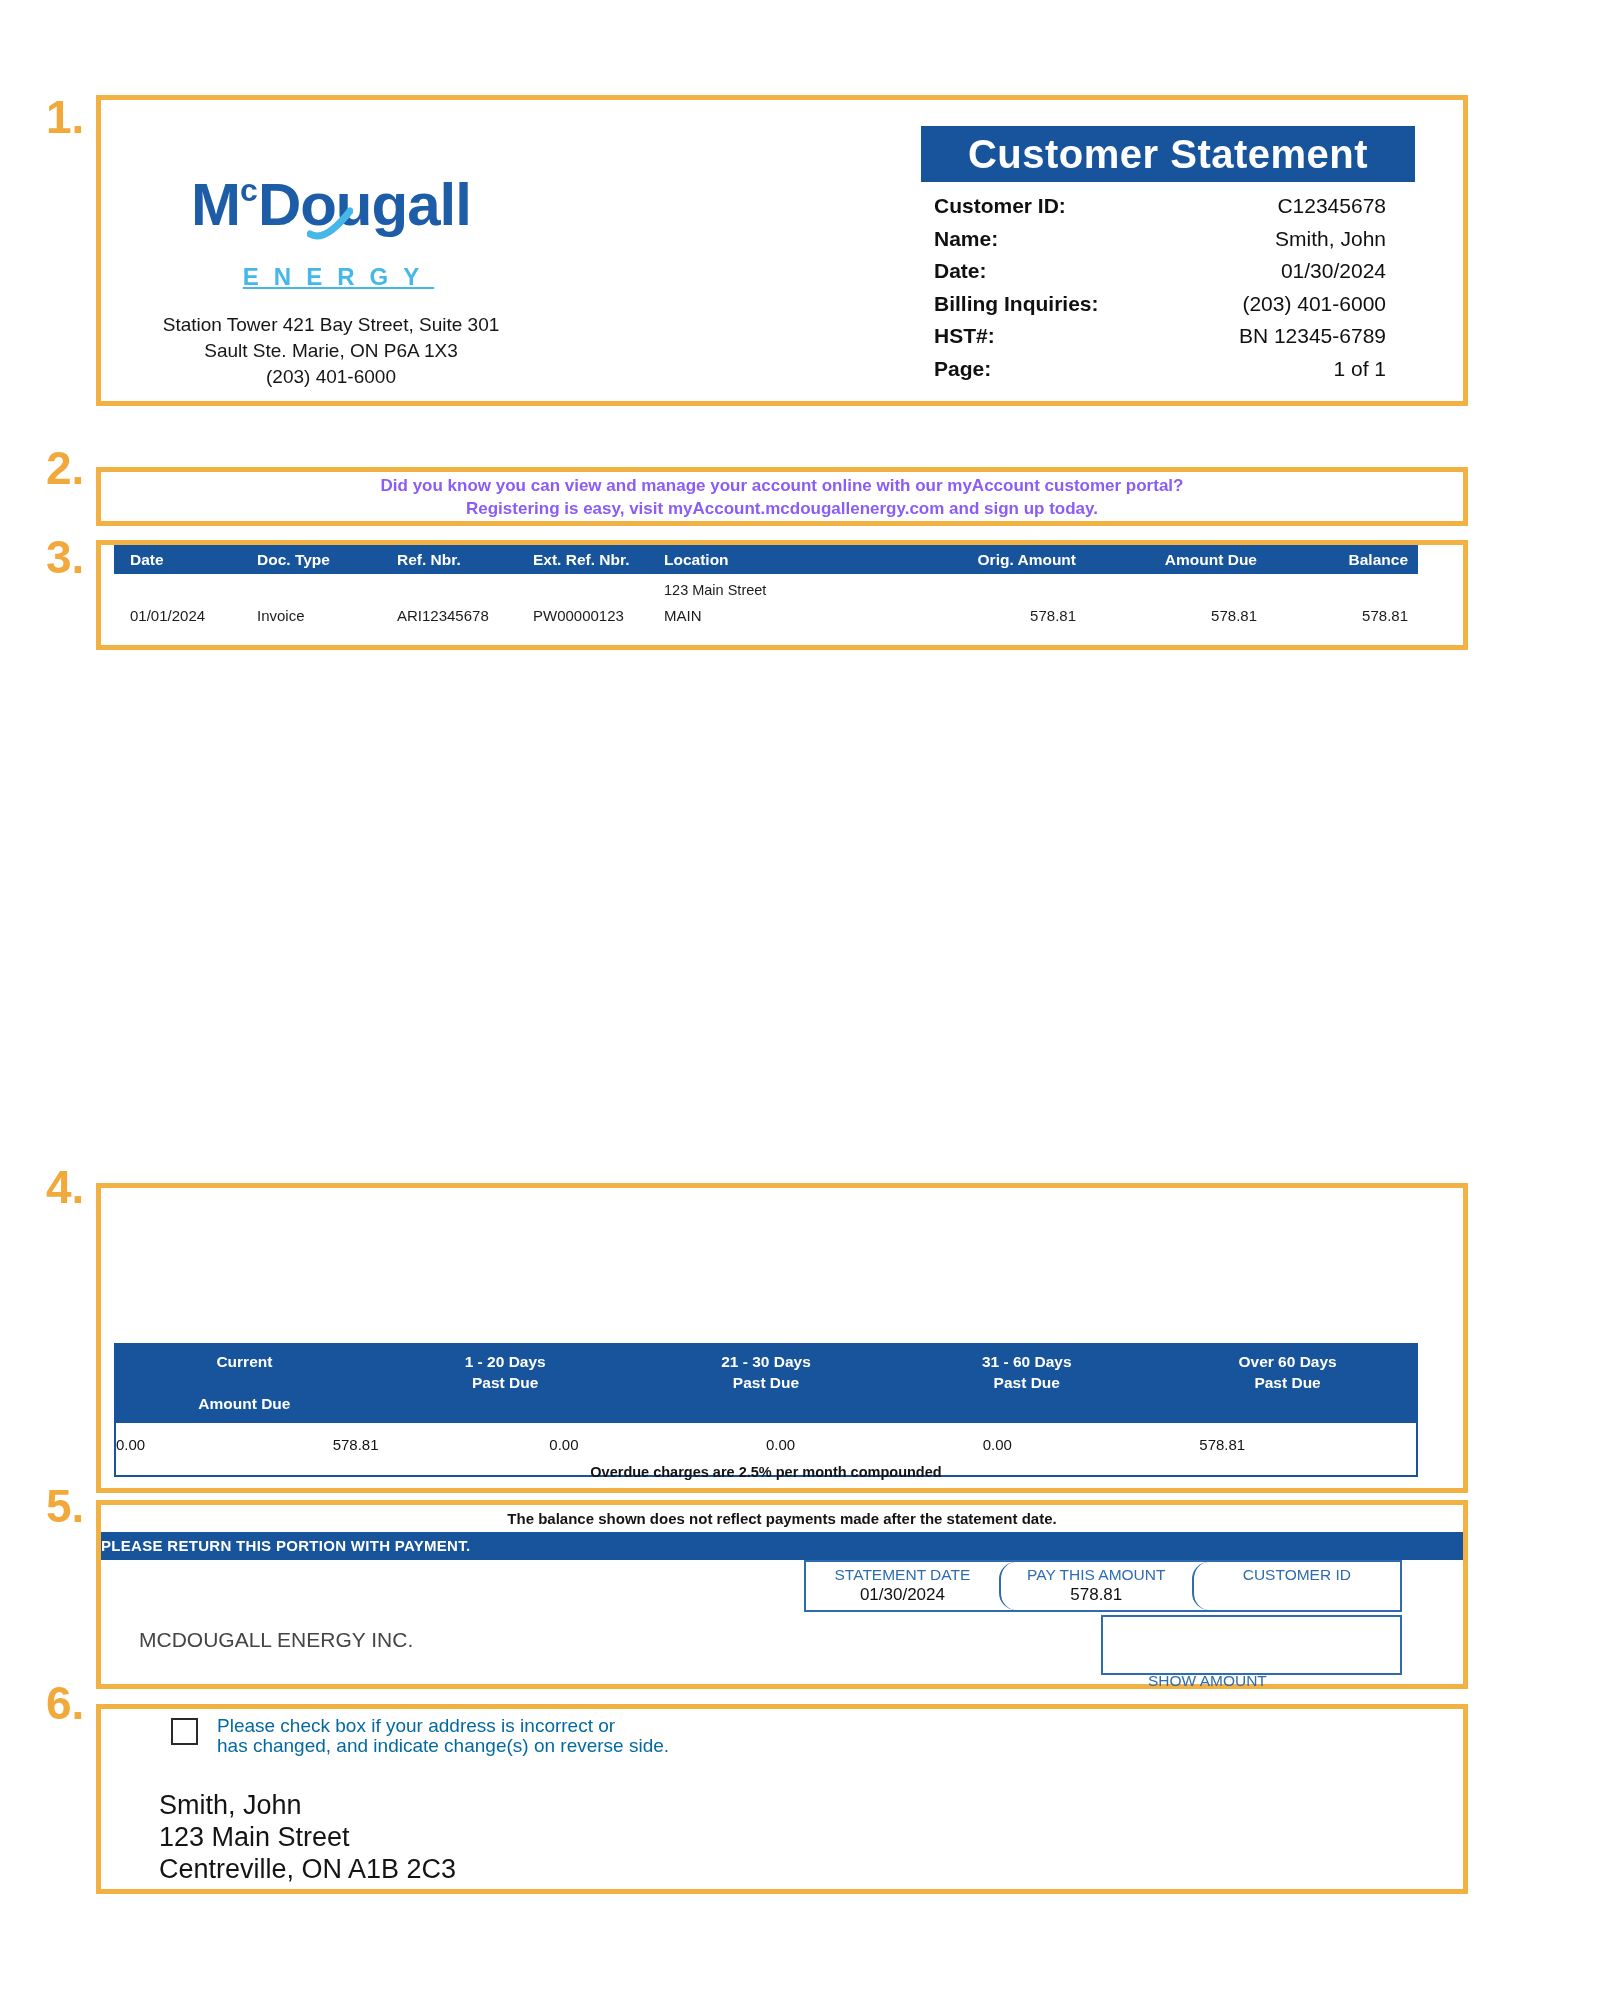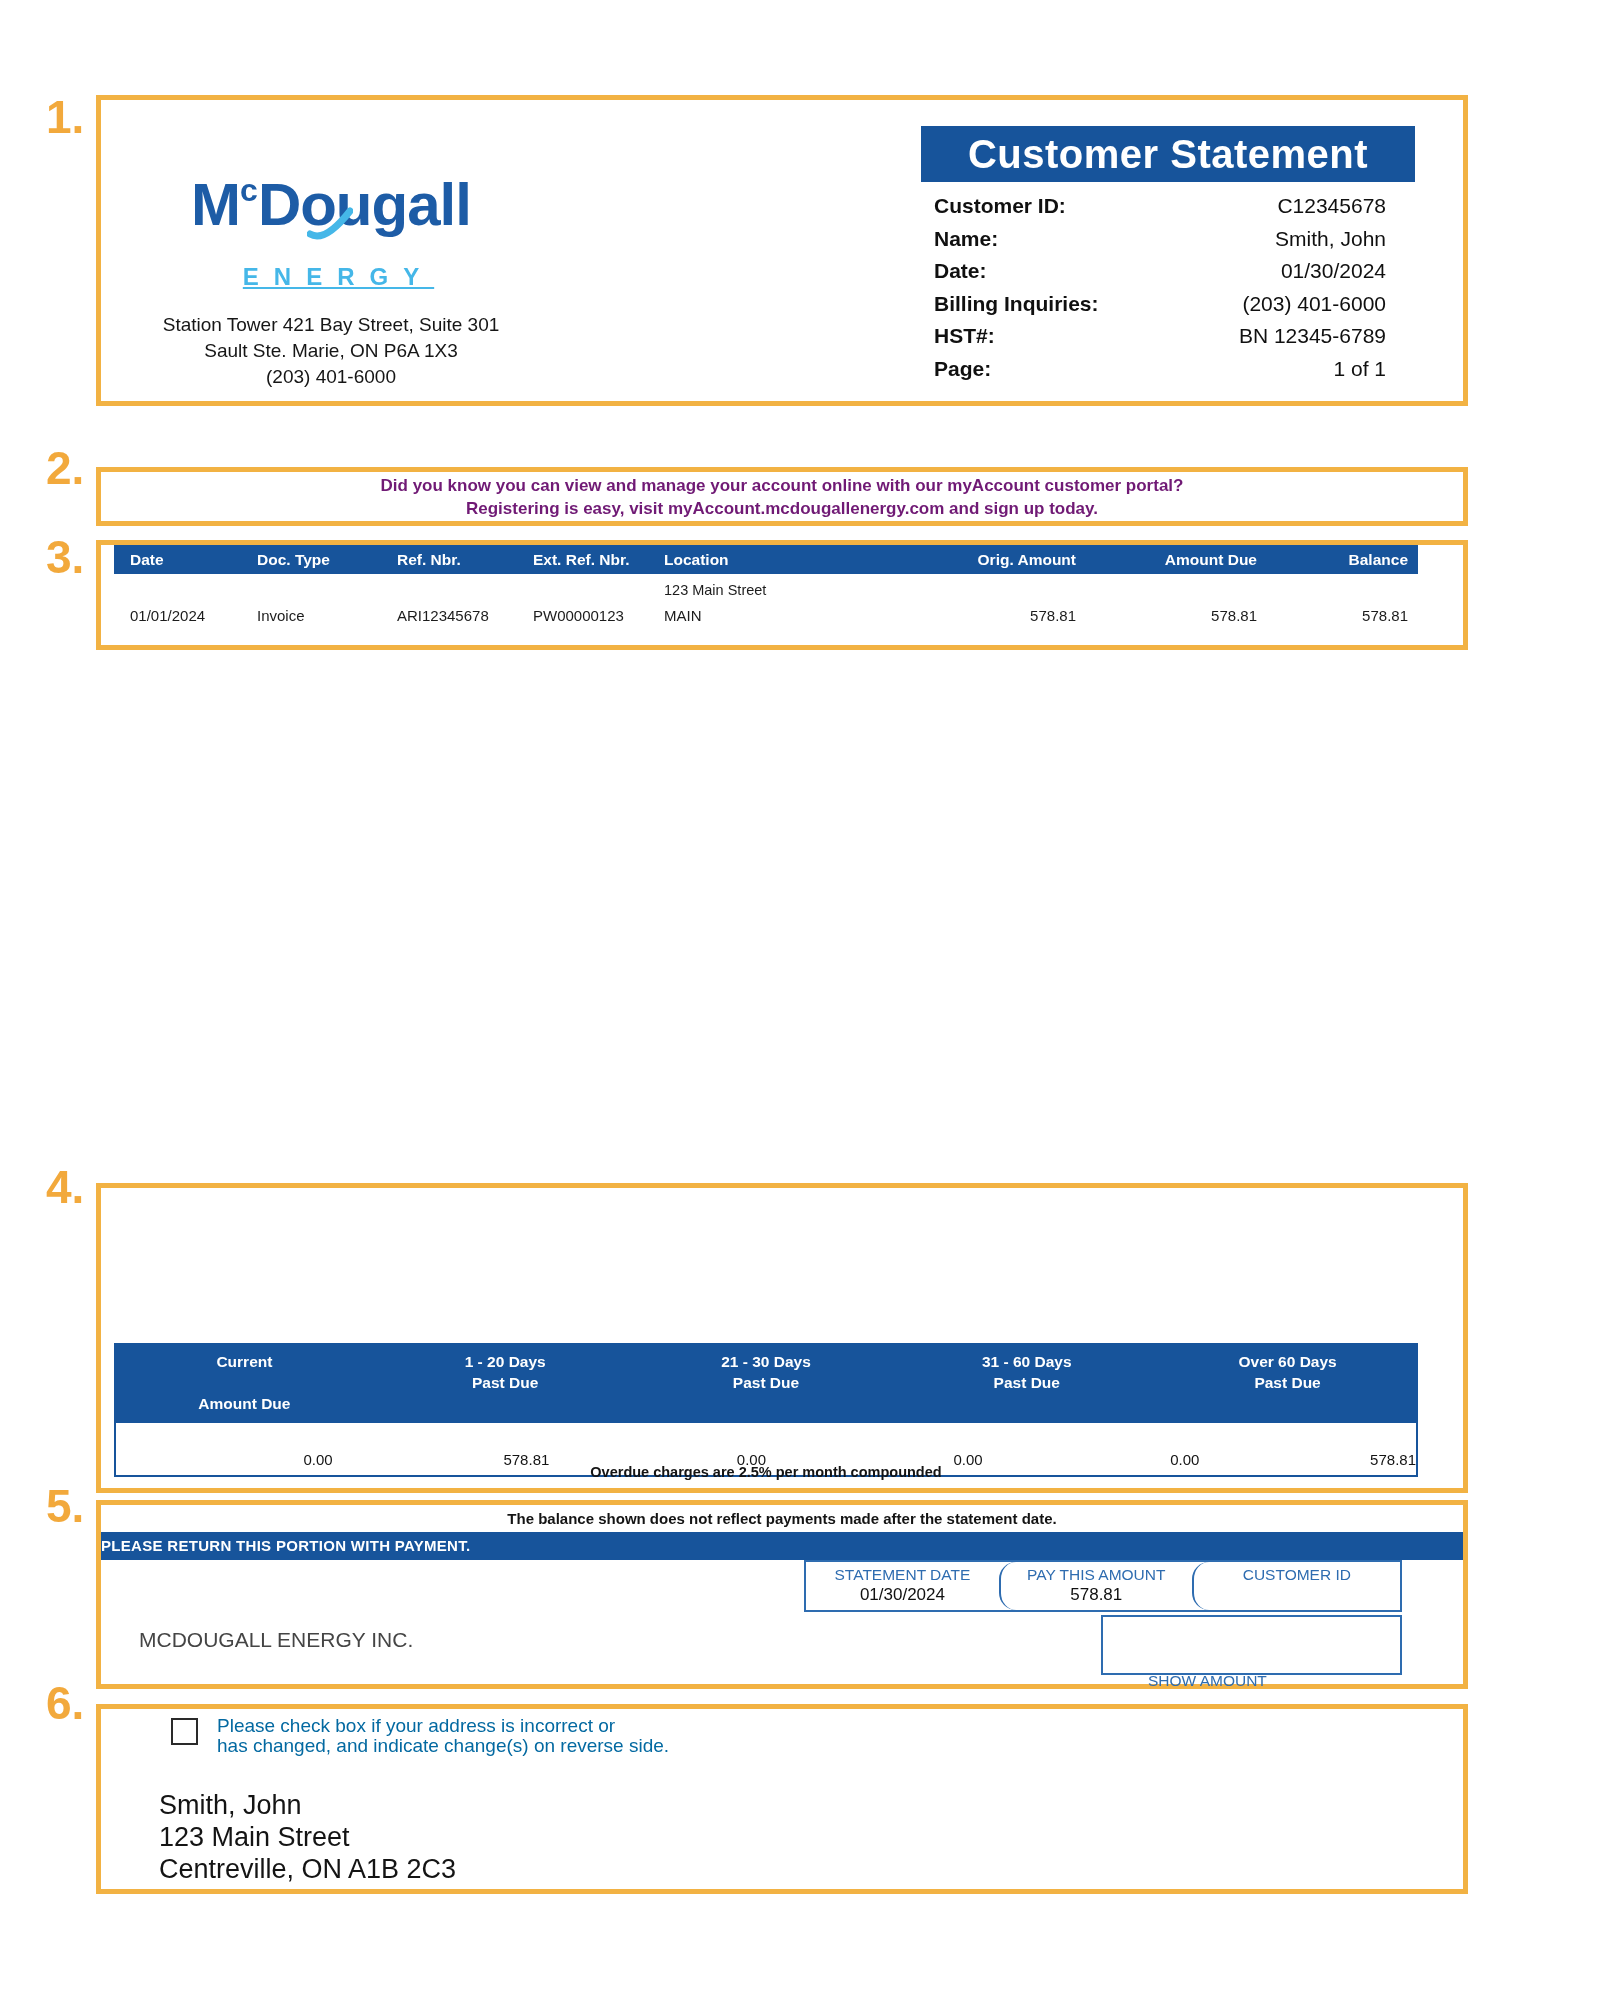--- a/index.html
+++ b/index.html
@@ -49,21 +49,21 @@
   }
   .info { position:absolute; left:833px; top:90px; width:452px; font-size:21px; }
   .info-row { display:flex; justify-content:space-between; height:32.5px; align-items:center; }
   .info-label { font-weight:700; color:#101010; }
   .info-value { color:#101010; }
 
   
   .notice {
     height:100%; display:flex; flex-direction:column; align-items:center;
     justify-content:center; text-align:center; font-weight:700;
-    font-size:17px; line-height:23px; color:#701a75;
+    font-size:17px; line-height:23px; color:#8b5cf6;
   }
 
   
   .act-grid { display:grid; grid-template-columns:127px 140px 136px 131px 280px 132px 181px 161px; padding-left:16px; }
   .act-head {
     position:absolute; left:13px; top:0; width:1304px; height:29px;
     background:#17549B; color:#fff; font-weight:700; font-size:15.5px;
   }
   .act-head > div { line-height:29px; }
   .c-r { text-align:right; }
@@ -74,21 +74,21 @@
   
   .age-wrap { position:absolute; left:13px; top:155px; width:1304px; }
   .age-head {
     display:grid; grid-template-columns:repeat(5,1fr);
     background:#17549B; color:#fff; font-weight:700; font-size:15.5px;
     text-align:center; padding:8px 0 9px; line-height:21px;
   }
   .age-body {
     display:grid; grid-template-columns:repeat(6,1fr);
     border:2px solid #17549B; border-top:none; height:54px;
-    font-size:15px; text-align:right; padding-top:28px; color:#141414; background:#fff;
+    font-size:15px; text-align:left; padding-top:13px; color:#141414; background:#fff;
   }
   .age-note {
     position:absolute; left:13px; top:276px; width:1304px; text-align:center;
     font-size:14.5px; font-weight:600; color:#141414;
   }
 
   
   .bal-note { position:absolute; top:5px; left:0; width:100%; text-align:center; font-weight:700; font-size:15px; color:#141414; }
   .return-bar {
     position:absolute; top:27px; left:0; width:100%; height:28px;

